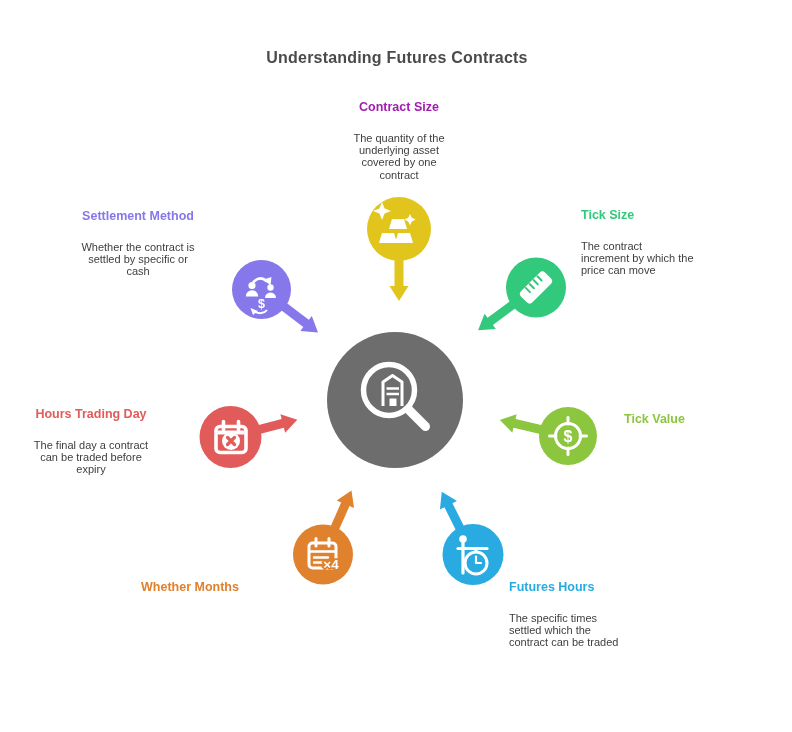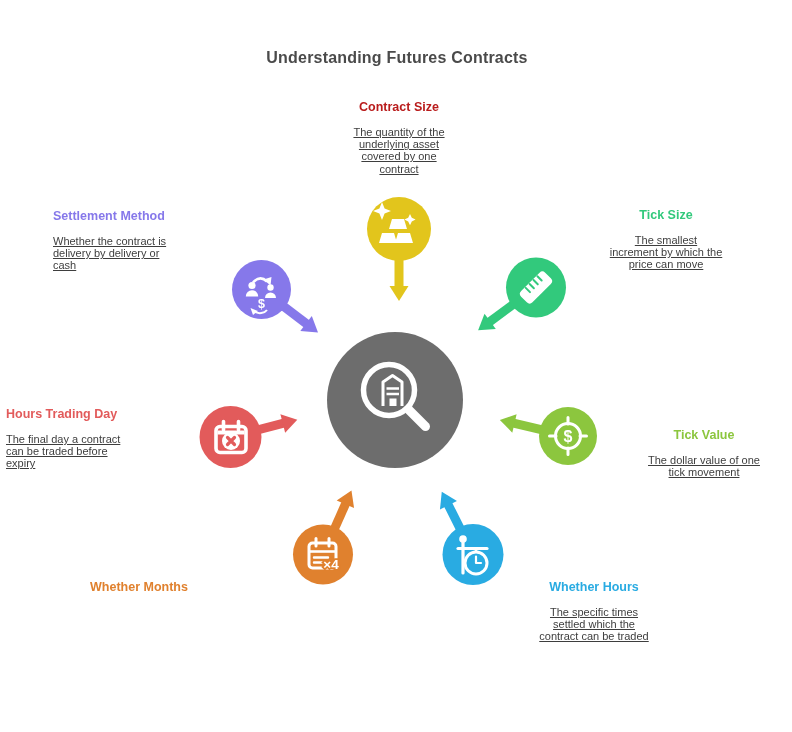--- a/index.html
+++ b/index.html
@@ -1,24 +1,24 @@
 <!DOCTYPE html>
 <html><head>
 <meta charset="utf-8">
 <style>
   html,body{margin:0;padding:0;background:#fff;}
   .stage{position:relative;width:792px;height:732px;background:#fff;
          font-family:"Liberation Sans",sans-serif;overflow:hidden;}
   .title{position:absolute;top:49px;left:1px;width:792px;text-align:center;
          font-size:16px;font-weight:bold;color:#4a4a4a;letter-spacing:.2px;}
-  .txt{position:absolute;text-align:center;}
+  .txt{position:absolute;}
   .lbl{font-size:12.5px;font-weight:bold;line-height:15px;}
-  .desc{margin-top:11px;font-size:11px;line-height:12.2px;color:#3e3e3e;white-space:pre-line;text-decoration:underline;}
+  .desc{margin-top:17px;font-size:11px;line-height:12.2px;color:#3e3e3e;white-space:pre-line;}
   .c{text-align:center}
-  .r{text-align:left}
+  .r{text-align:center}
   svg{position:absolute;top:0;left:0;}
   svg text{font-family:"Liberation Sans",sans-serif;font-weight:bold;fill:#ffffff;}
   .knockout{paint-order:stroke;}
 </style>
 </head>
 <body>
 
 <div class="stage">
 
   <div class="title">Understanding Futures Contracts</div>
@@ -122,58 +122,56 @@
     <g fill="none" stroke="#ffffff">
       <circle cx="389" cy="390" r="25.5" stroke-width="5.5"></circle>
       <path d="M408.5 409.5 L425.5 426.5" stroke-width="9" stroke-linecap="round"></path>
       <path d="M383 406 V382 L392.5 375.5 L402 382 V406" stroke-width="3" stroke-linejoin="round"></path>
       <path d="M386.5 388.5 H399 M386.5 394 H399" stroke-width="2.6"></path>
       <rect x="389.5" y="398.5" width="7" height="7.5" fill="#ffffff" stroke="none"></rect>
     </g>
   </svg>
 
   <div class="txt c" style="left:299px;top:100px;width:200px">
-    <div class="lbl" style="color: #b91c1c;">Contract Size</div>
+    <div class="lbl" style="color: #a21caf;">Contract Size</div>
     <div class="desc">The quantity of the
 underlying asset
 covered by one
 contract</div>
   </div>
 
   <div class="txt" style="left:581px;top:208px;width:170px">
     <div class="lbl" style="color: rgb(50, 201, 124);">Tick Size</div>
-    <div class="desc">The smallest
+    <div class="desc">The contract
 increment by which the
 price can move</div>
   </div>
 
   <div class="txt" style="left:624px;top:412px;width:160px">
-    <div class="lbl" style="color: rgb(140, 198, 62); margin-top: 16px;">Tick Value</div>
-    <div class="desc">The dollar value of one
-tick movement</div>
+    <div class="lbl" style="color: rgb(140, 198, 62);">Tick Value</div>
   </div>
 
   <div class="txt" style="left:509px;top:580px;width:170px">
-    <div class="lbl" style="color: rgb(41, 171, 226);">Whether Hours</div>
+    <div class="lbl" style="color: rgb(41, 171, 226);">Futures Hours</div>
     <div class="desc">The specific times
 settled which the
 contract can be traded</div>
   </div>
 
   <div class="txt r" style="left:90px;top:580px;width:200px">
     <div class="lbl" style="color: rgb(224, 129, 46);">Whether Months</div>
   </div>
 
   <div class="txt r" style="left:6px;top:407px;width:170px">
     <div class="lbl" style="color: rgb(226, 91, 91);">Hours Trading Day</div>
     <div class="desc">The final day a contract
 can be traded before
 expiry</div>
   </div>
 
   <div class="txt r" style="left:53px;top:209px;width:170px">
     <div class="lbl" style="color: rgb(134, 120, 234);">Settlement Method</div>
     <div class="desc">Whether the contract is
-delivery by delivery or
+settled by specific or
 cash</div>
   </div>
 
 </div>
 
 </body></html>

